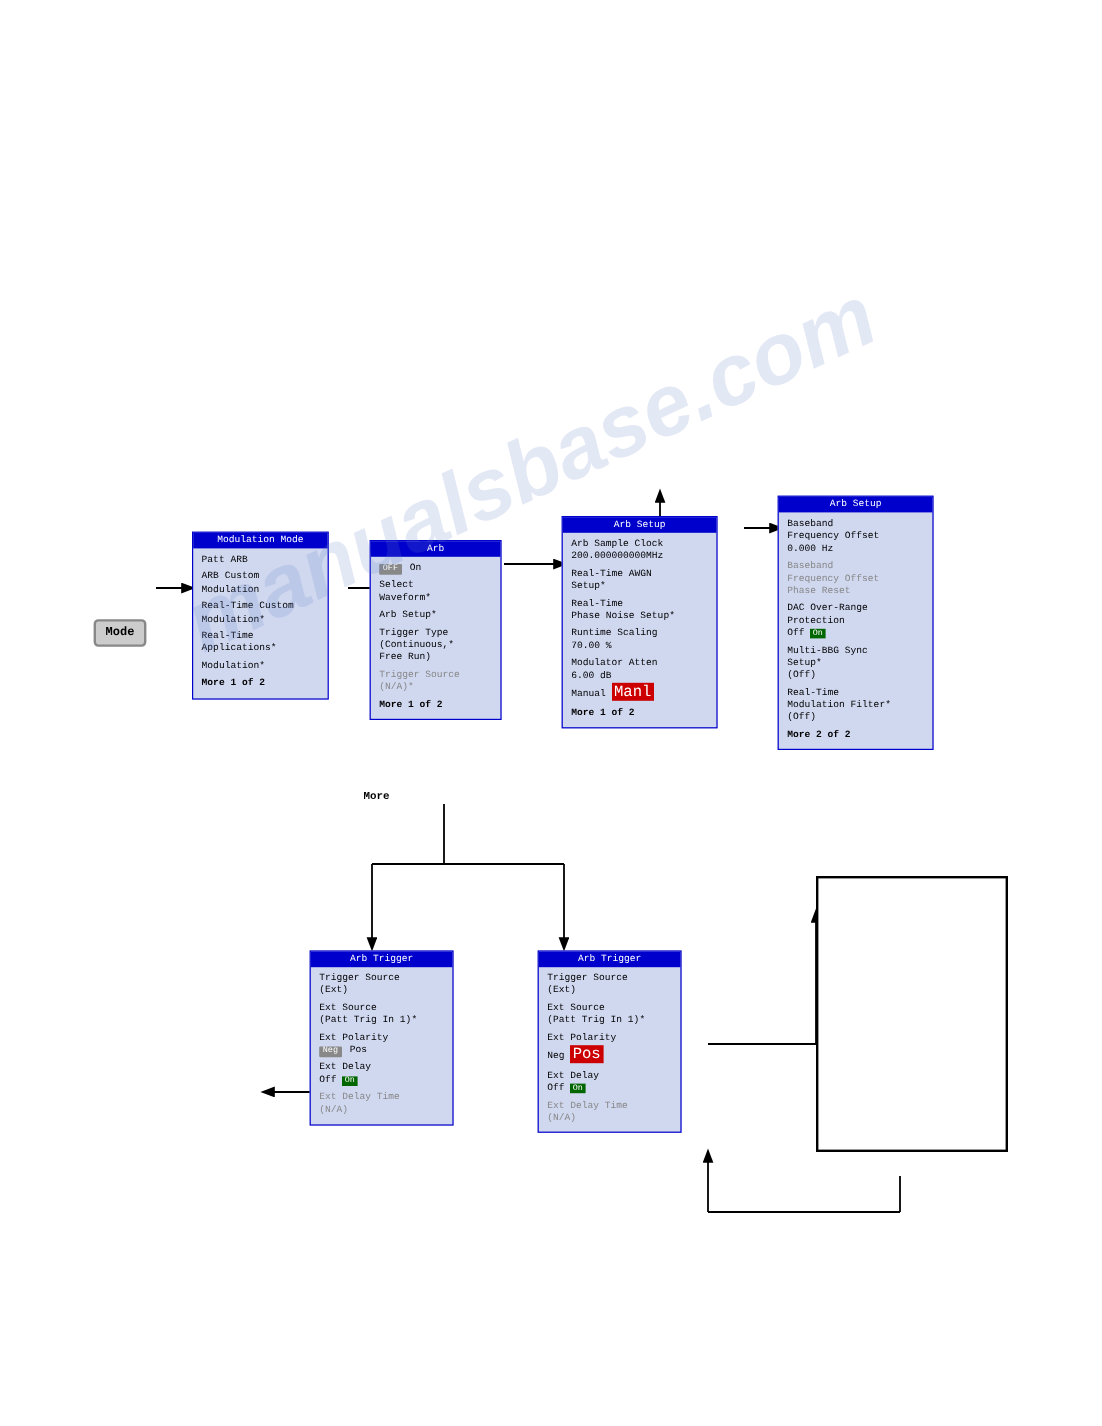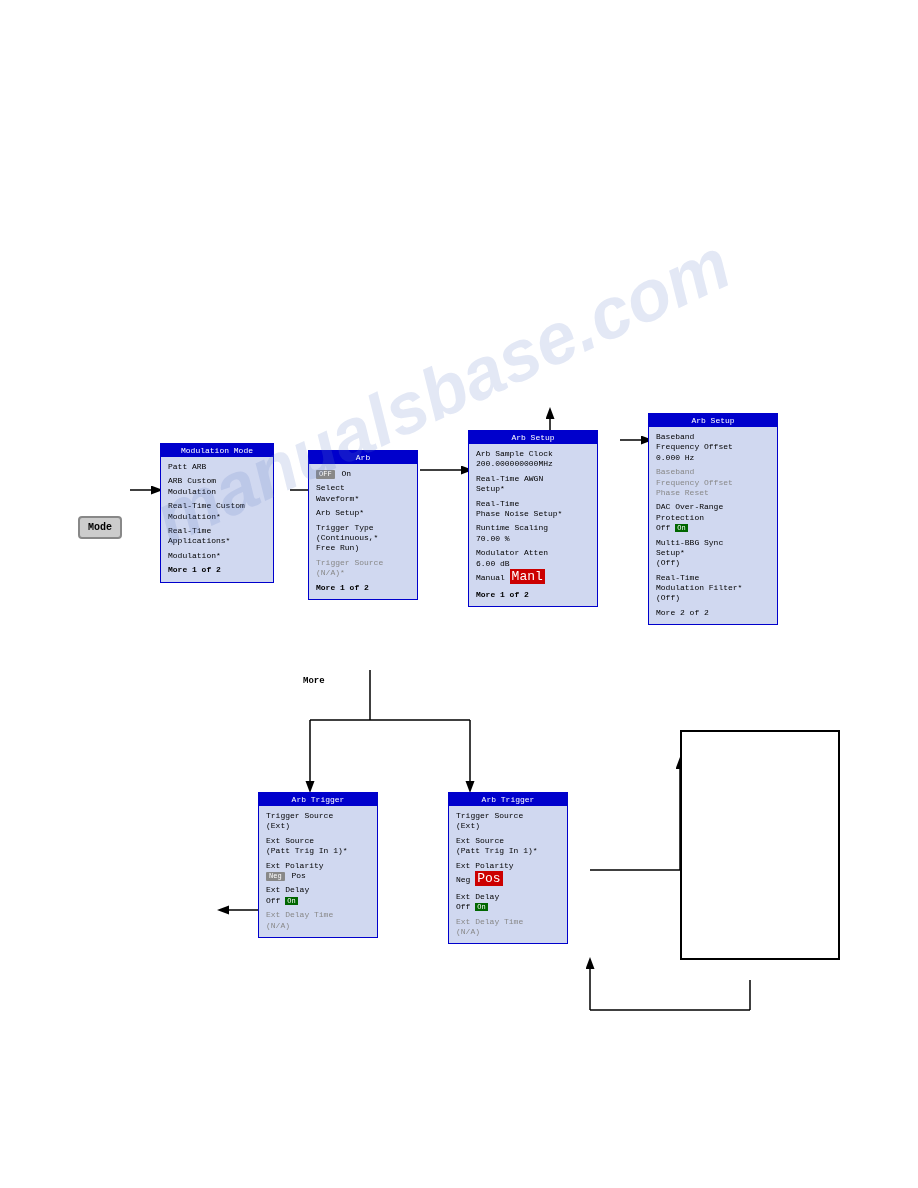--- a/index.html
+++ b/index.html
@@ -201,21 +201,21 @@
 
   <div class="menu-box" style="left:648px; top:413px; width:130px;">
     <div class="title-bar">Arb Setup</div>
     <div class="menu-item">Baseband<br>Frequency Offset<br>0.000 Hz</div>
     <div class="menu-item grayed">Baseband<br>Frequency Offset<br>Phase Reset</div>
     <div class="menu-item">
       DAC Over-Range<br>Protection<br>Off <span class="tag-green">On</span>
     </div>
     <div class="menu-item">Multi-BBG Sync<br>Setup*<br>(Off)</div>
     <div class="menu-item">Real-Time<br>Modulation Filter*<br>(Off)</div>
-    <div class="menu-item" style="font-weight:normal;">More 2 of 2</div>
+    <div class="menu-item" style="font-weight:bold;">More 2 of 2</div>
   </div>
 
   <div class="menu-box" style="left:258px; top:792px; width:120px;">
     <div class="title-bar">Arb Trigger</div>
     <div class="menu-item">Trigger Source<br>(Ext)</div>
     <div class="menu-item">Ext Source<br>(Patt Trig In 1)*</div>
     <div class="menu-item">
       Ext Polarity<br><span class="tag-btn">Neg</span> Pos
     </div>
     <div class="menu-item">
@@ -232,15 +232,15 @@
       Ext Polarity<br>Neg <span class="tag-highlight">Pos</span>
     </div>
     <div class="menu-item">
       Ext Delay<br>Off <span class="tag-green">On</span>
     </div>
     <div class="menu-item grayed">Ext Delay Time<br>(N/A)</div>
   </div>
 
   <div class="empty-box" style="left:680px; top:730px; width:160px; height:230px;"></div>
 
-  <div style="position:absolute; left:303px; top:676px; font-size:9px; color:#000; font-weight:bold;">More</div>
+  <div style="position:absolute; left:303px; top:659px; font-size:9px; color:#000; font-weight:bold;">More</div>
 
 </div>
 
 </body></html>

